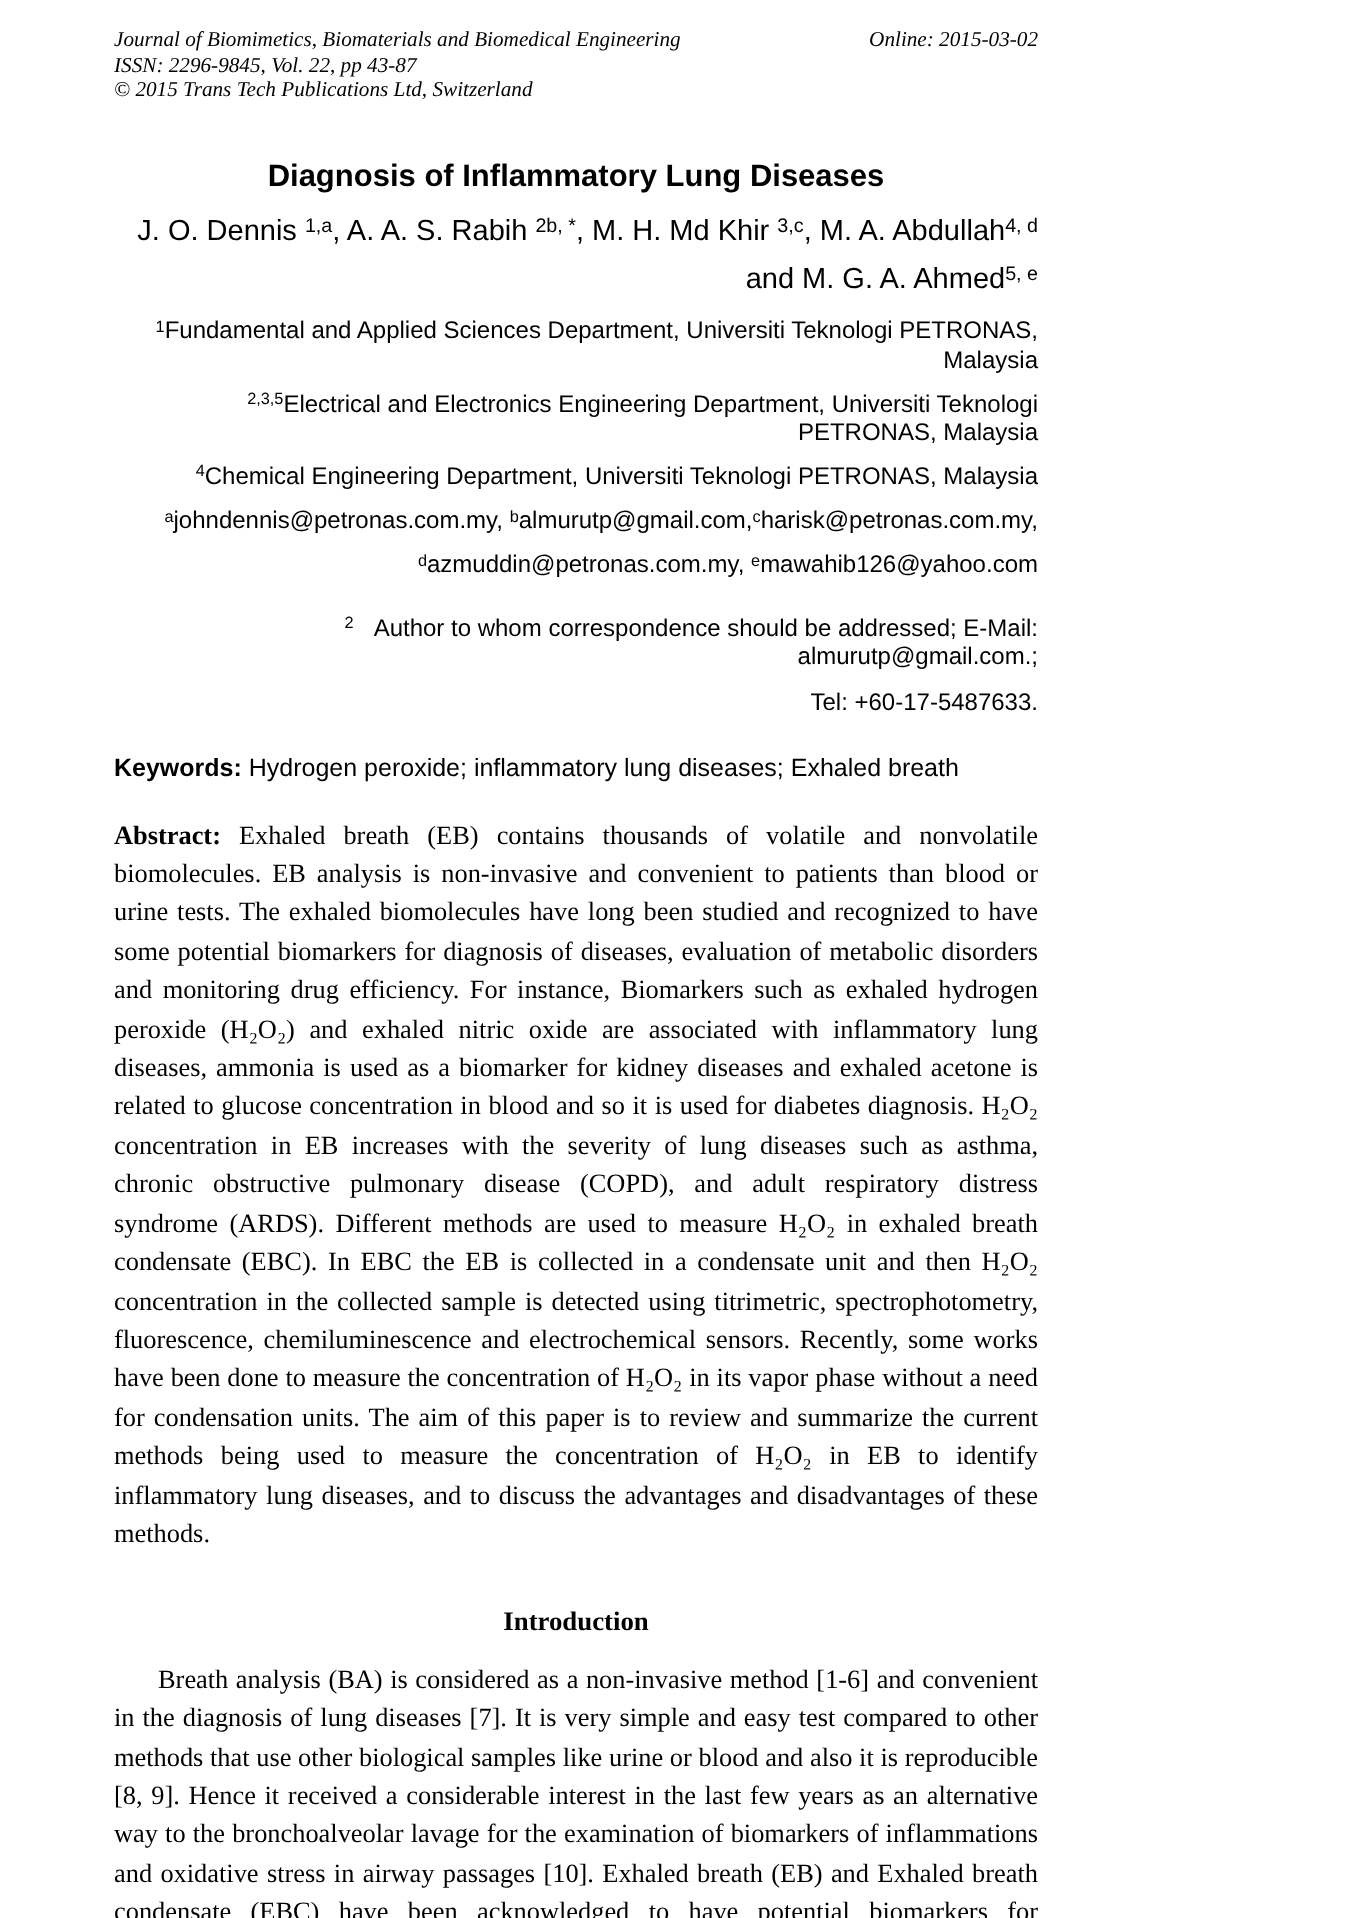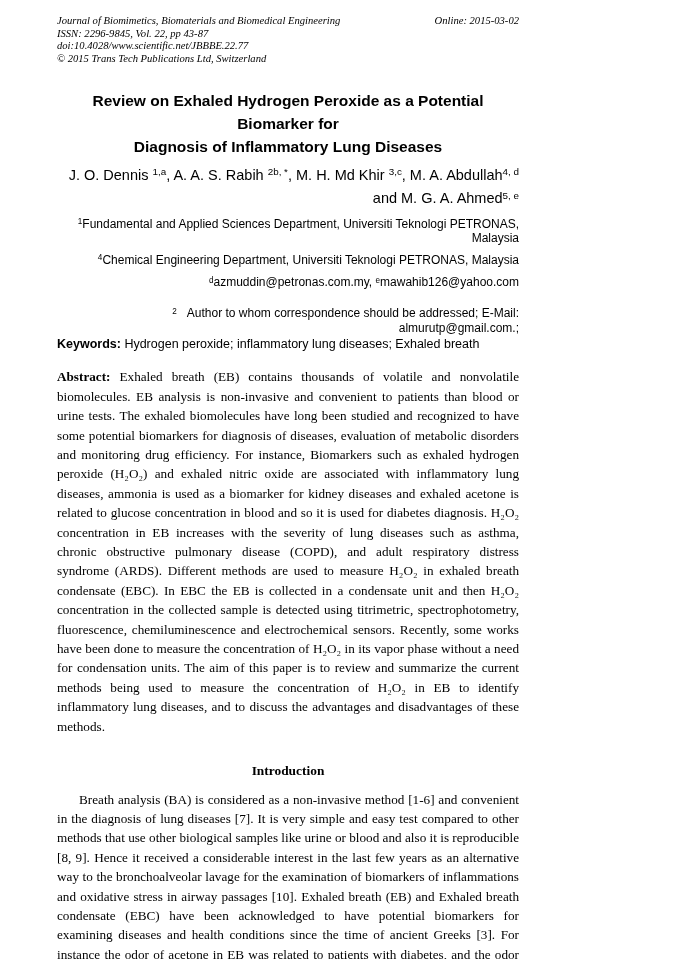--- a/index.html
+++ b/index.html
@@ -55,21 +55,21 @@
   }
   
   .corr {
     margin-top: 17px;
     text-align: right;
     font: 12px/1.18 "Liberation Sans", "DejaVu Sans", sans-serif;
   }
   .corr .corr-tel { margin-top: 9px; }
   
   .kw {
-    margin-top: 2px;
+    margin-top: 19px;
     font: 12.5px/1.25 "Liberation Sans", "DejaVu Sans", sans-serif;
     text-align: left;
   }
   .kw .kw-label { font-weight: bold; }
   
   .para {
     font: 13.2px/19.4px "Liberation Serif", "DejaVu Serif", serif;
     text-align: justify;
     margin: 0;
   }
@@ -84,44 +84,45 @@
 </style>
 </head>
 <body>
 
 <div class="page">
 
   <div class="hdr">
     <div class="hdr-left">
       <div>Journal of Biomimetics, Biomaterials and Biomedical Engineering</div>
       <div>ISSN: 2296-9845, Vol. 22, pp 43-87</div>
-      <div>doi:10.4028/www.scientific.net/JBBBE.22.77</div>
       <div>© 2015 Trans Tech Publications Ltd, Switzerland</div>
     </div>
     <div class="hdr-right">Online: 2015-03-02</div>
   </div>
 
   <div class="title">
-    <div>Review on Exhaled Hydrogen Peroxide as a Potential Biomarker for</div>
     <div>Diagnosis of Inflammatory Lung Diseases</div>
   </div>
 
   <div class="authors">
     <div class="aline"><span>J. O. Dennis </span><span class="sup">1,a</span><span>, A. A. S. Rabih </span><span class="sup">2b, *</span><span>, M. H. Md Khir </span><span class="sup">3,c</span><span>, M. A. Abdullah</span><span class="sup">4, d</span></div>
     <div class="aline"><span>and M. G. A. Ahmed</span><span class="sup">5, e</span></div>
   </div>
 
   <div class="affs">
     <div class="aff"><span class="sup">1</span><span>Fundamental and Applied Sciences Department, Universiti Teknologi PETRONAS, Malaysia</span></div>
+    <div class="aff aff-narrow"><span class="sup">2,3,5</span><span>Electrical and Electronics Engineering Department, Universiti Teknologi PETRONAS, Malaysia</span></div>
     <div class="aff"><span class="sup">4</span><span>Chemical Engineering Department, Universiti Teknologi PETRONAS, Malaysia</span></div>
+    <div class="aff"><span class="sup">a</span><span>johndennis@petronas.com.my, </span><span class="sup">b</span><span>almurutp@gmail.com,</span><span class="sup">c</span><span>harisk@petronas.com.my,</span></div>
     <div class="aff"><span class="sup">d</span><span>azmuddin@petronas.com.my, </span><span class="sup">e</span><span>mawahib126@yahoo.com</span></div>
   </div>
 
   <div class="corr">
     <div><span class="sup">2</span><span>&nbsp;&nbsp;&nbsp;Author to whom correspondence should be addressed; E-Mail: almurutp@gmail.com.;</span></div>
+    <div class="corr-tel">Tel: +60-17-5487633.</div>
   </div>
 
   <div class="kw">
     <span class="kw-label">Keywords:</span><span> Hydrogen peroxide; inflammatory lung diseases; Exhaled breath</span>
   </div>
 
   <p class="para abstract">
     <span class="run-label">Abstract:</span><span> Exhaled breath (EB) contains thousands of volatile and nonvolatile biomolecules. EB analysis is non-invasive and convenient to patients than blood or urine tests. The exhaled biomolecules have long been studied and recognized to have some potential biomarkers for diagnosis of diseases, evaluation of metabolic disorders and monitoring drug efficiency. For instance, Biomarkers such as exhaled hydrogen peroxide (H₂O₂) and exhaled nitric oxide are associated with inflammatory lung diseases, ammonia is used as a biomarker for kidney diseases and exhaled acetone is related to glucose concentration in blood and so it is used for diabetes diagnosis. H₂O₂ concentration in EB increases with the severity of lung diseases such as asthma, chronic obstructive pulmonary disease (COPD), and adult respiratory distress syndrome (ARDS). Different methods are used to measure H₂O₂ in exhaled breath condensate (EBC). In EBC the EB is collected in a condensate unit and then H₂O₂ concentration in the collected sample is detected using titrimetric, spectrophotometry, fluorescence, chemiluminescence and electrochemical sensors. Recently, some works have been done to measure the concentration of H₂O₂ in its vapor phase without a need for condensation units. The aim of this paper is to review and summarize the current methods being used to measure the concentration of H₂O₂ in EB to identify inflammatory lung diseases, and to discuss the advantages and disadvantages of these methods.</span>
   </p>
 

